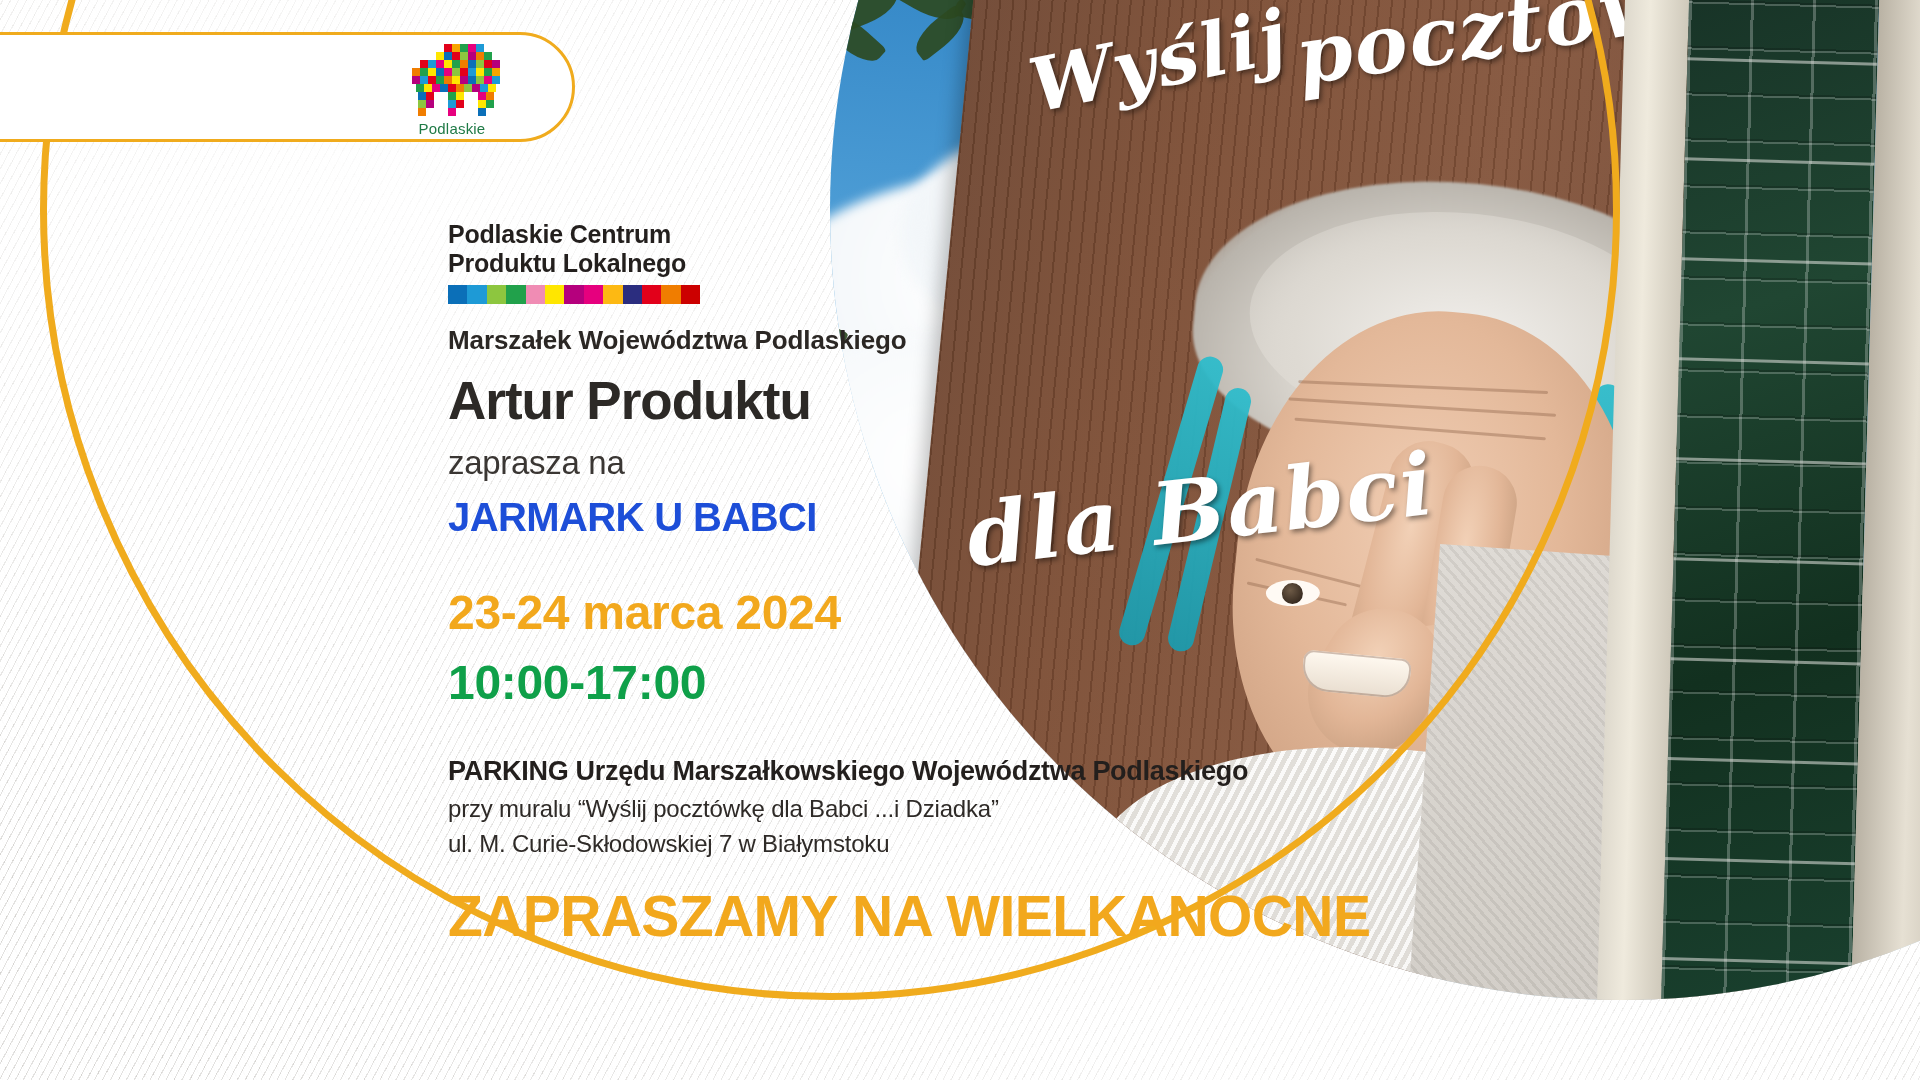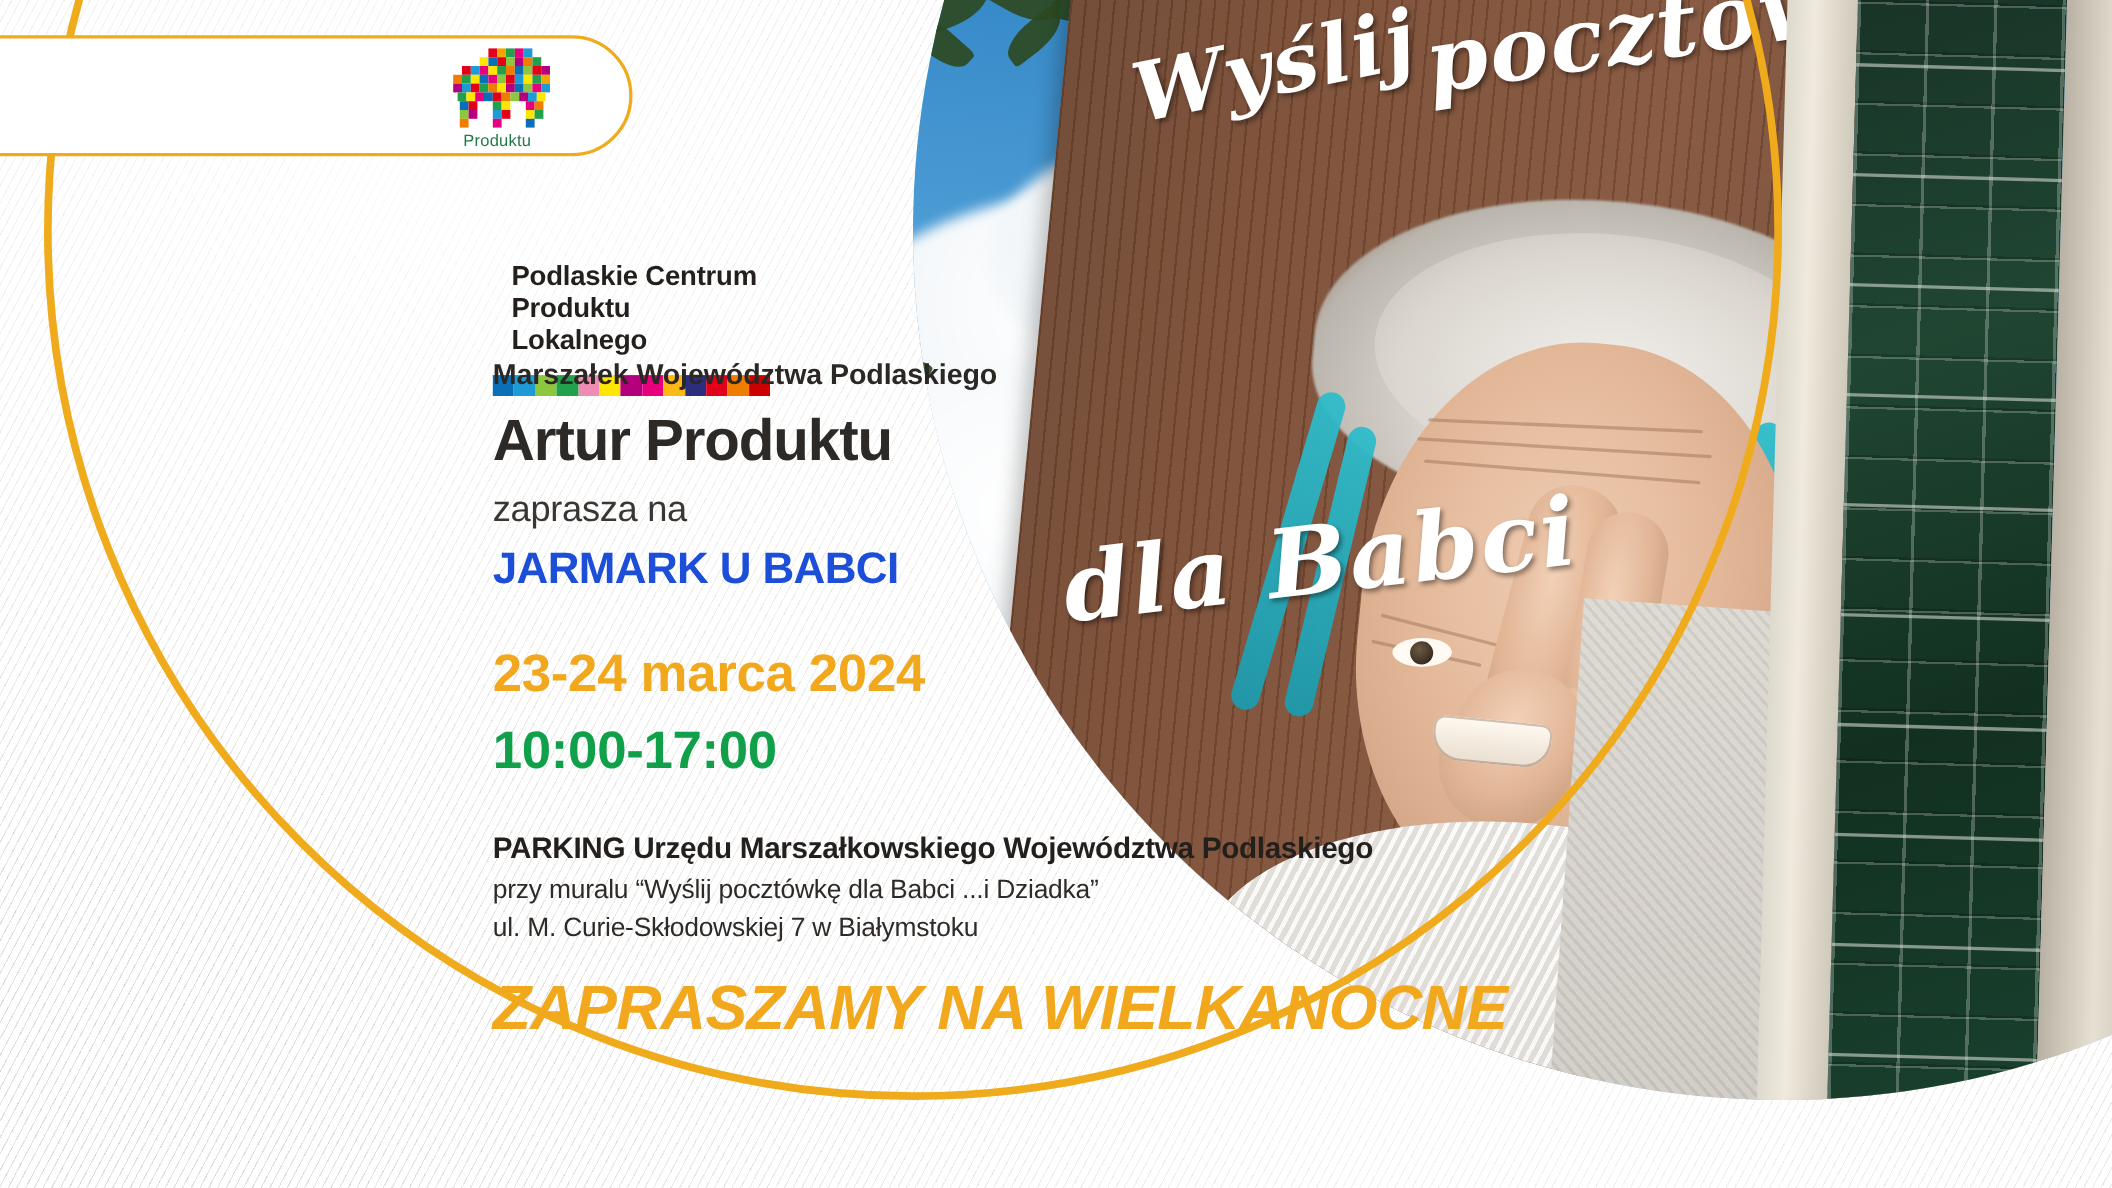--- a/index.html
+++ b/index.html
@@ -212,21 +212,21 @@
 
   
   .content{
     position:absolute;left:448px;top:0;width:1050px;z-index:8;
   }
   .pcpl{
     position:absolute;left:0;top:220px;width:260px;
   }
   .pcpl-title{
     font-size:25px;line-height:1.16;font-weight:700;color:#231f1d;
-    letter-spacing:-0.2px;margin:17px;
+    letter-spacing:-0.2px;margin:0;
   }
   .pcpl-bar{
     display:flex;width:252px;height:19px;margin-top:7px;
   }
   .pcpl-bar span{flex:1 1 auto;display:block;height:100%;}
 
   .marszalek{
     position:absolute;left:0;top:325px;
     font-size:26px;font-weight:700;color:#2b2724;letter-spacing:-0.1px;
   }
@@ -258,21 +258,21 @@
     position:absolute;left:0;top:795px;
     font-size:24px;font-weight:400;color:#2e2a27;letter-spacing:-0.2px;
   }
   .mural-line b{font-weight:400;}
   .ulica{
     position:absolute;left:0;top:830px;
     font-size:24px;font-weight:400;color:#2e2a27;letter-spacing:-0.2px;
   }
   .cta{
     position:absolute;left:0;top:885px;width:1120px;
-    font-size:57px;font-weight:700;color:#f2a81d;line-height:1.12;letter-spacing:-0.6px;font-style:italic;
+    font-size:57px;font-weight:700;color:#f2a81d;line-height:1.12;letter-spacing:-0.6px;
   }
 </style>
 </head>
 <body>
 
 <div class="poster">
 
   <div class="paper-bg"></div>
 
   <div class="photo-wrap">
@@ -429,21 +429,21 @@
           <rect x="34" y="58" width="8" height="8" fill="#b5007d"></rect>
           <rect x="56" y="58" width="8" height="8" fill="#1e9ad6"></rect>
           <rect x="64" y="58" width="8" height="8" fill="#e2001a"></rect>
           <rect x="86" y="58" width="8" height="8" fill="#ffe600"></rect>
           <rect x="94" y="58" width="8" height="8" fill="#21a14b"></rect>
           <rect x="26" y="66" width="8" height="8" fill="#f07d00"></rect>
           <rect x="56" y="66" width="8" height="8" fill="#e6007e"></rect>
           <rect x="86" y="66" width="8" height="8" fill="#0b6fb8"></rect>
         </g>
       </svg>
-      <div class="podlaskie-word">Produktu</div>
+      <div class="podlaskie-word">Podlaskie</div>
     </div>
   </div>
 
   <div class="content">
 
     <div class="pcpl">
       <div class="pcpl-title">
         <span>Podlaskie Centrum</span><br>
         <span>Produktu Lokalnego</span>
       </div>

